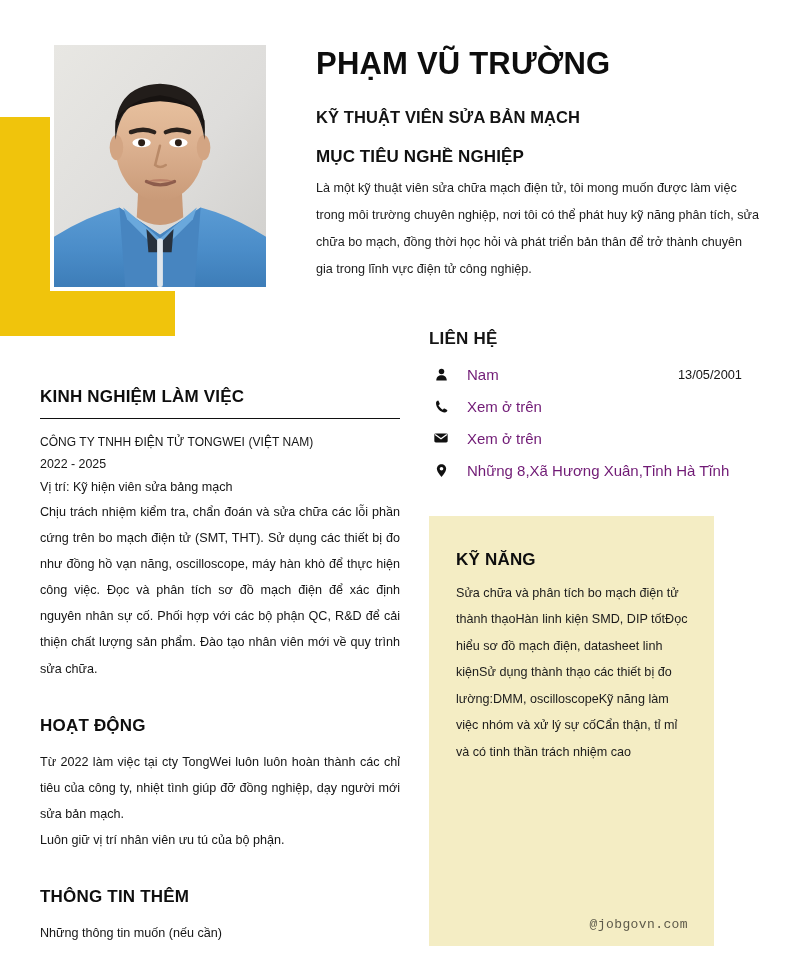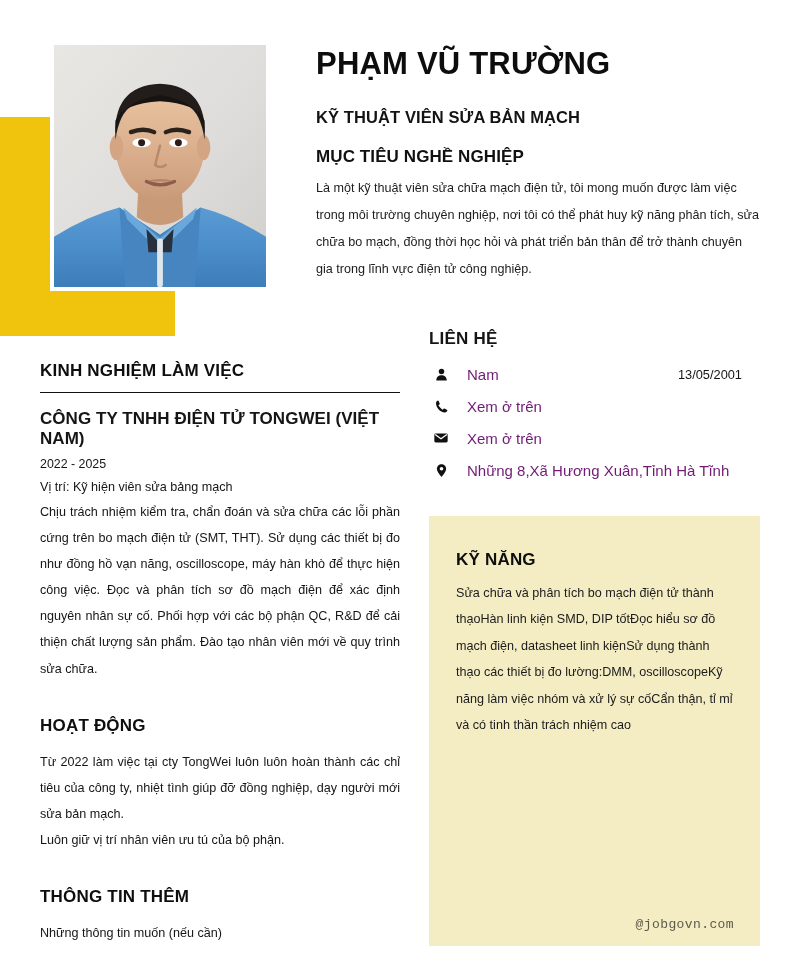--- a/index.html
+++ b/index.html
@@ -133,22 +133,22 @@
     color: #0e0e0e;
   }
 
   .sec-rule {
     border: 0;
     border-top: 1.6px solid #111111;
     margin-top: 11px;
   }
 
   .company {
-    font-size: 17px;
-    font-weight: bold;
+    font-size: 12px;
+    font-weight: normal;
     margin-top: 16px;
     letter-spacing: 0.05px;
   }
 
   .period {
     font-size: 12.4px;
     margin-top: 8px;
   }
 
   .position {
@@ -220,21 +220,21 @@
     padding-right: 48px;
     color: #141414;
   }
 
   
   .skills-panel {
     background: #F4EDC4;
     margin-top: 30px;
     margin-left: 0;
     margin-right: -9px;
-    width: 331px;
+    width: 285px;
     min-height: 430px;
     padding: 34px 26px 20px 27px;
     position: relative;
   }
 
   .skills-title {
     font-size: 17px;
     font-weight: bold;
     letter-spacing: 0.2px;
     color: #0e0e0e;

